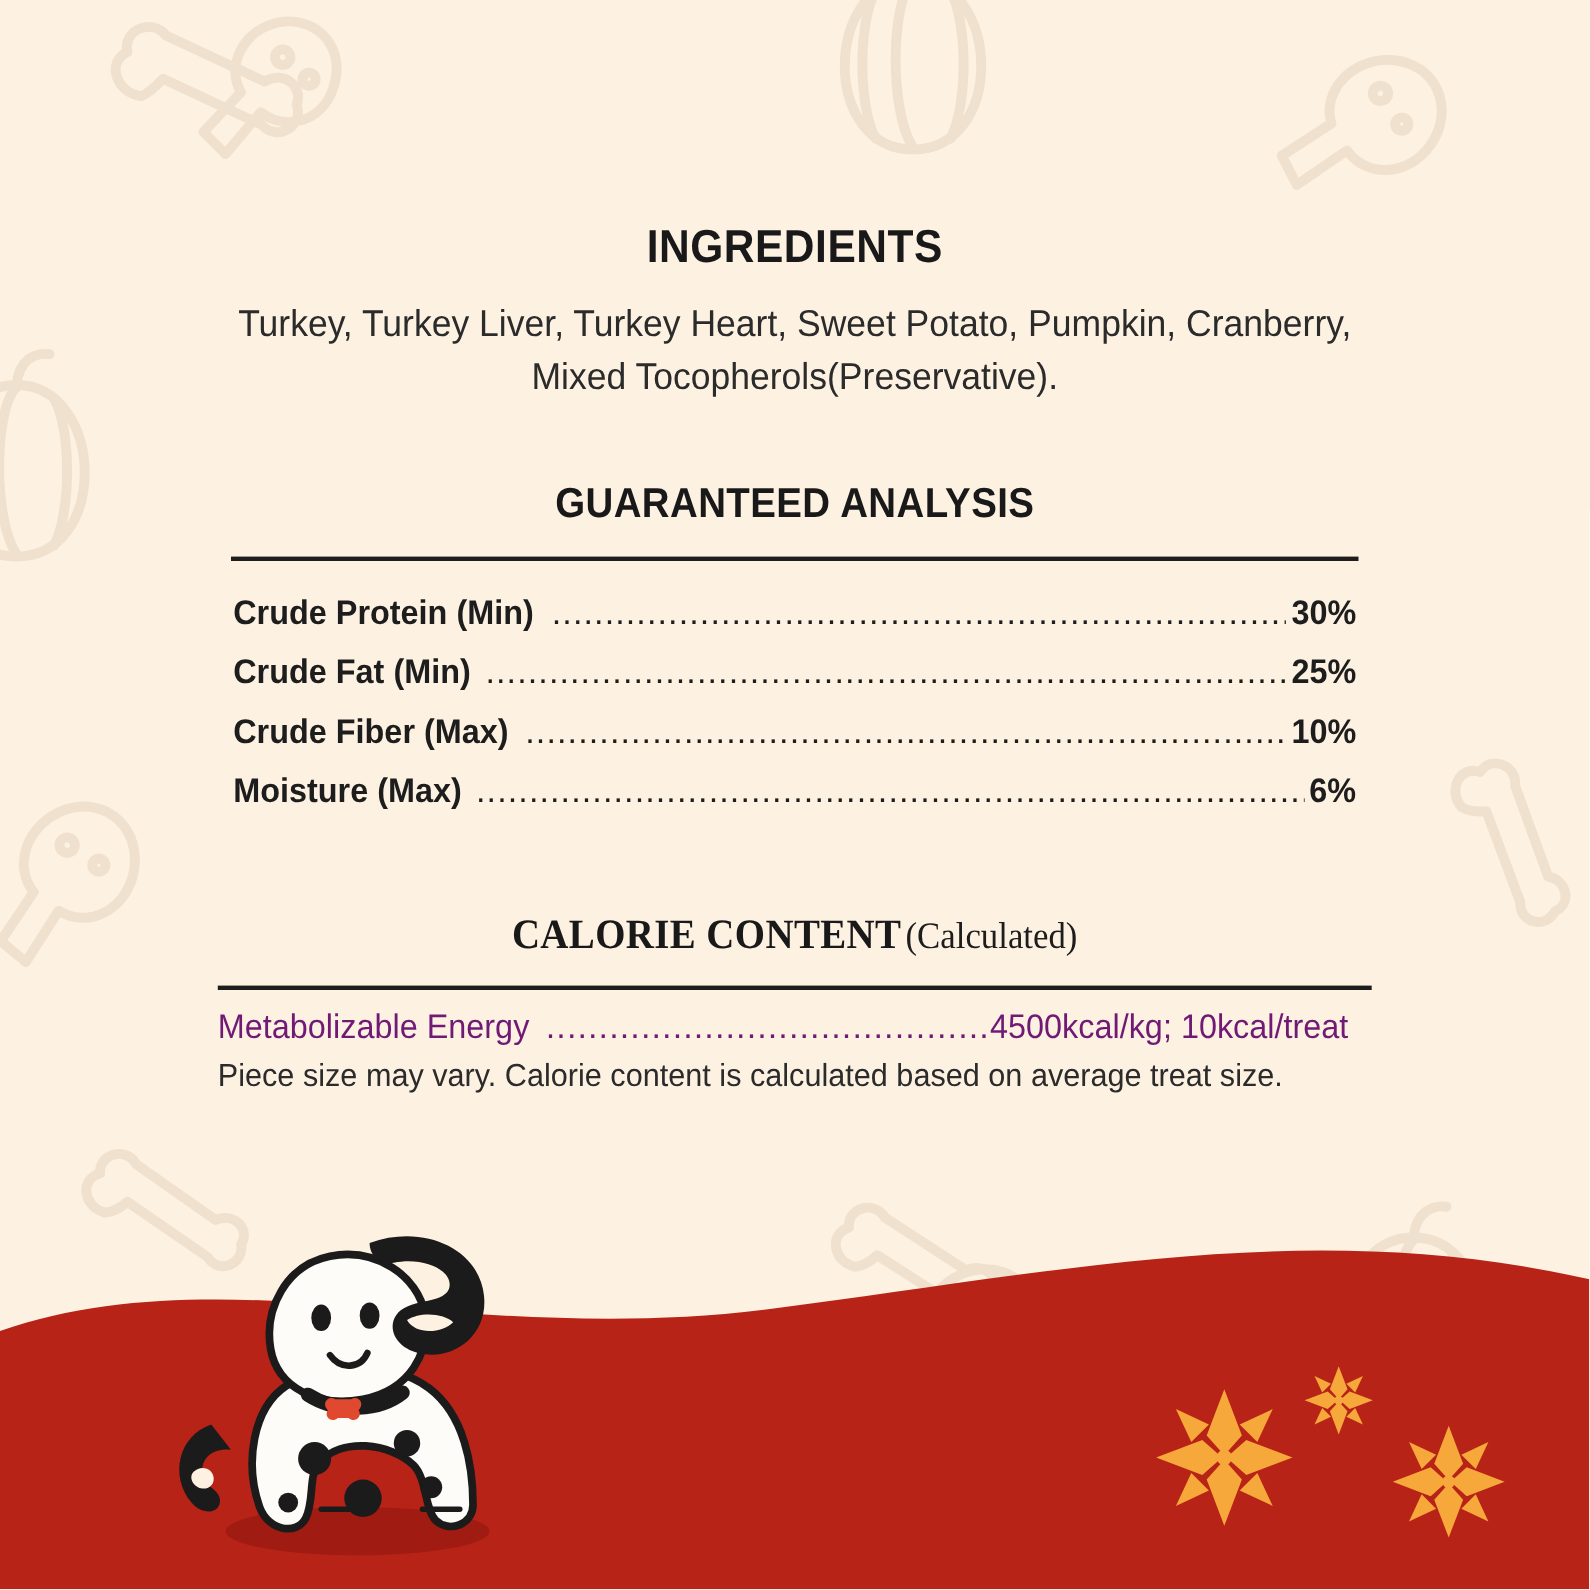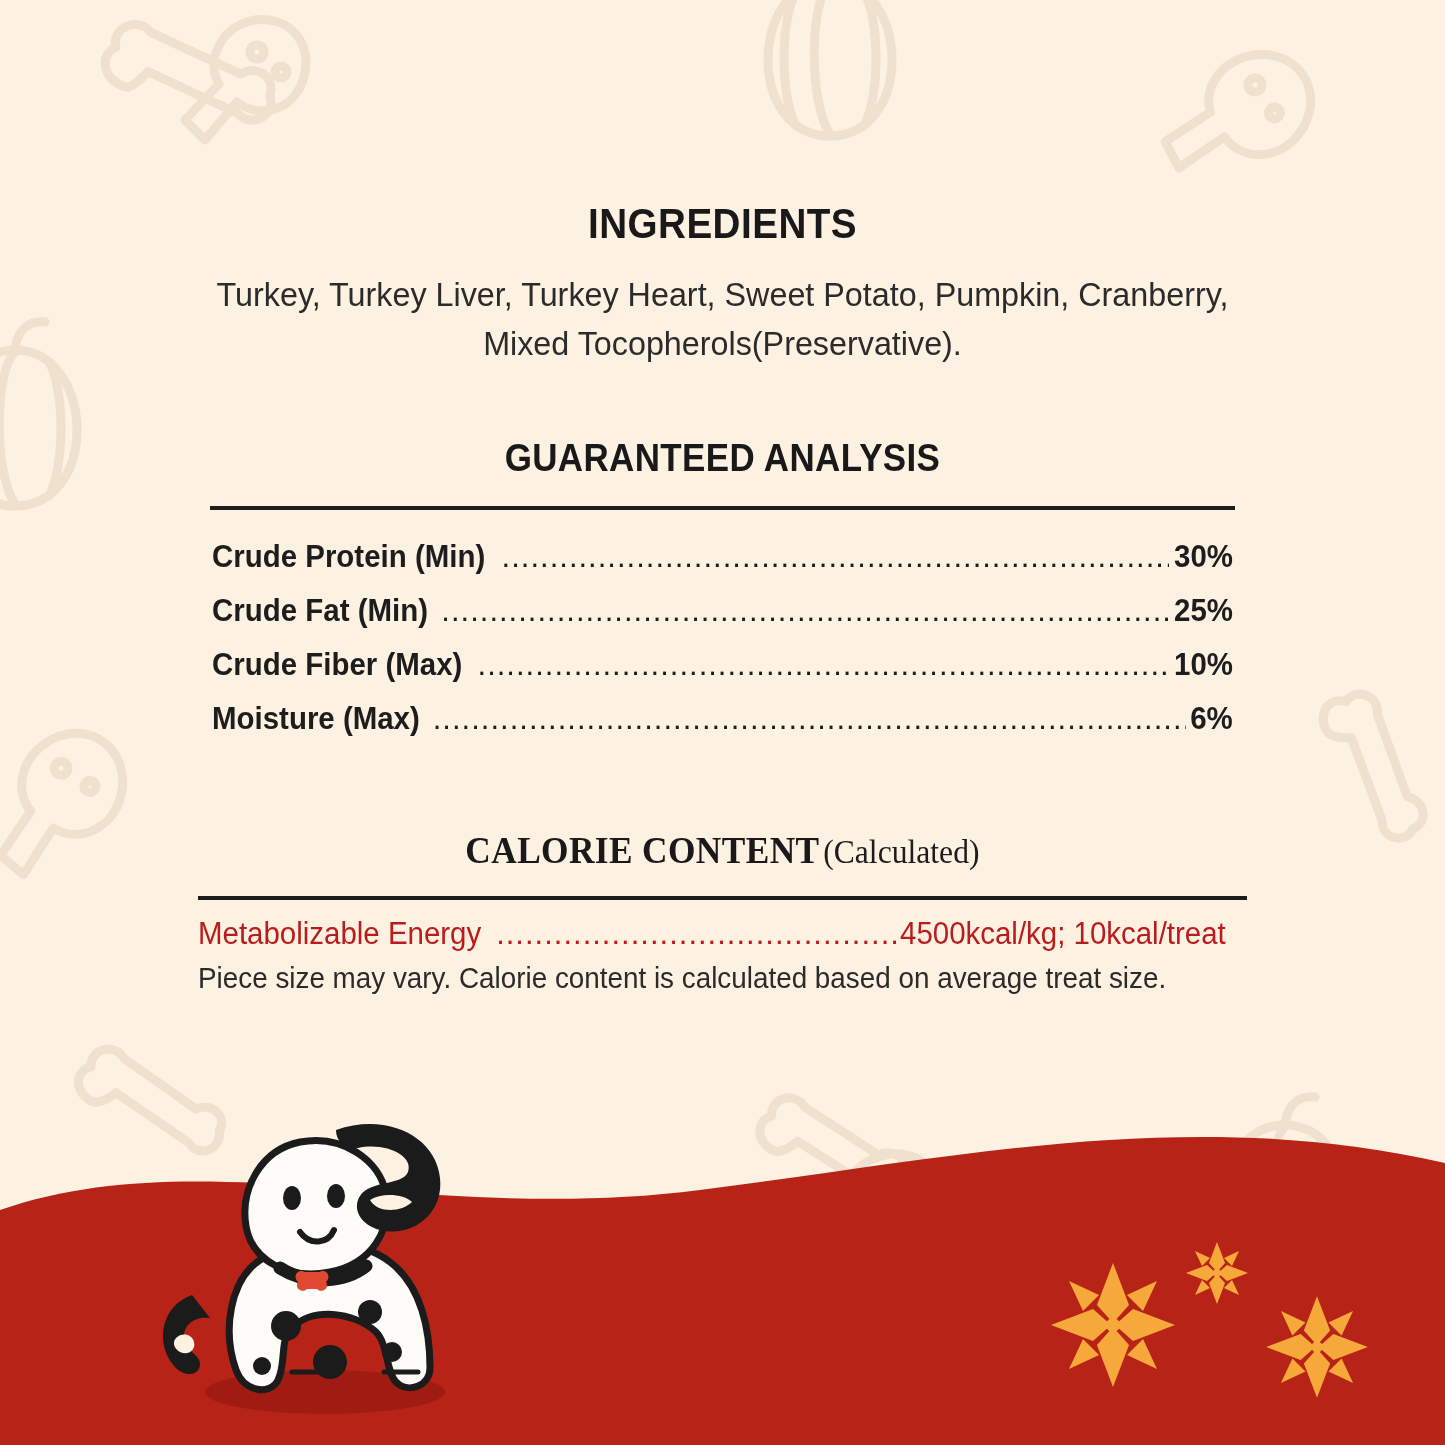--- a/index.html
+++ b/index.html
@@ -131,21 +131,21 @@
 
   .rule2 {
     height: 4px;
     background: #1d1d1d;
     margin: 24px 68px 0 68px;
   }
 
   .cal-line {
     margin: 16px 68px 0 68px;
     font-size: 31px;
-    color: #b91c1c;
+    color: #701a75;
     display: flex;
     align-items: baseline;
   }
   .cal-label {
     white-space: nowrap;
     transform: scaleX(0.95);
     transform-origin: left center;
   }
   .cal-dots {
     white-space: nowrap;

